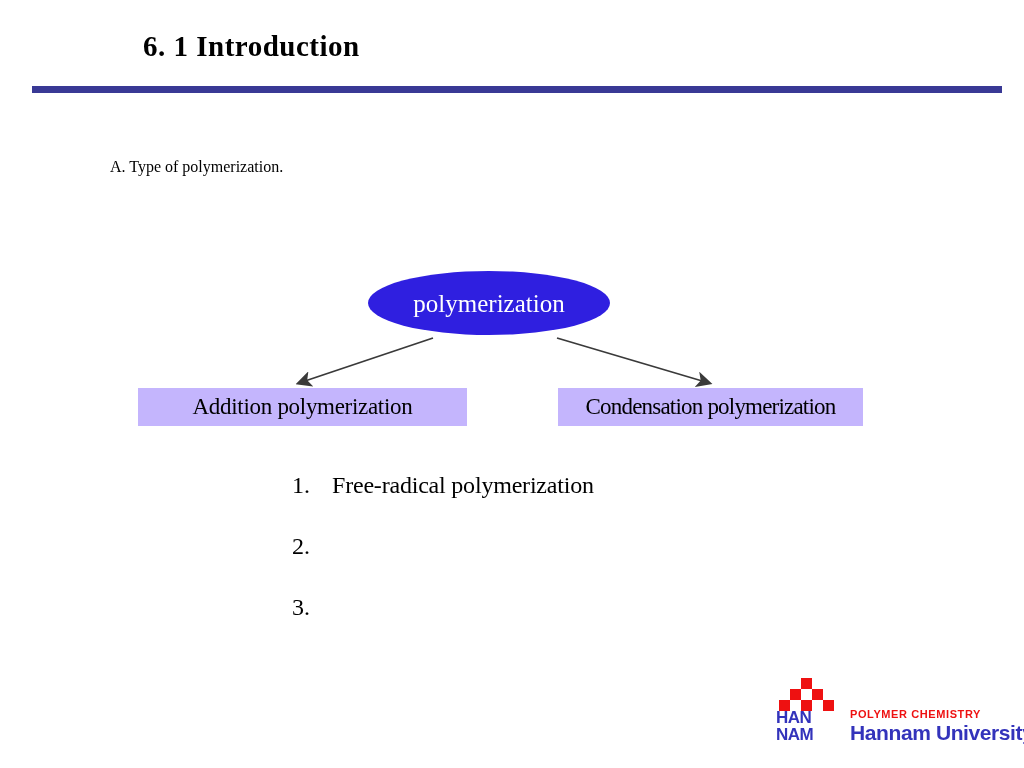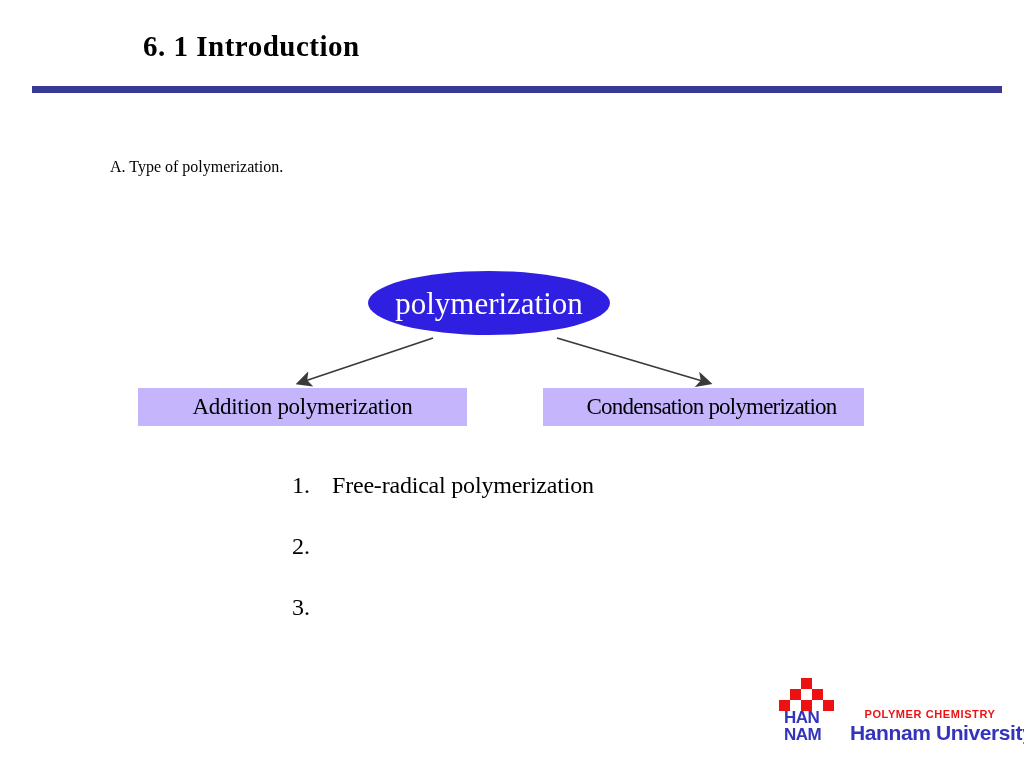--- a/index.html
+++ b/index.html
@@ -69,43 +69,42 @@
     width: 242px;
     height: 64px;
     background: #2f1fe0;
     border-radius: 50%;
     display: flex;
     align-items: center;
     justify-content: center;
   }
   #root-node-label {
     color: #ffffff;
-    font-size: 31px;
+    font-size: 25px;
     line-height: 1;
     white-space: nowrap;
   }
 
   .child-node {
     position: absolute;
     background: #c4b5fd;
     display: flex;
     align-items: center;
     justify-content: center;
     height: 38px;
   }
   #child-node-addition {
     left: 138px;
     top: 388px;
     width: 329px;
   }
   #child-node-condensation {
-    left: 543px;
+    left: 558px;
     top: 388px;
     width: 305px;
-    padding-left: 16px;
   }
   .child-node-label {
     font-size: 23px;
     white-space: nowrap;
     letter-spacing: -0.3px;
   }
   #child-node-condensation .child-node-label {
     letter-spacing: -0.8px;
   }
 
@@ -163,36 +162,34 @@
     position: absolute;
     left: 0;
     top: 33px;
     width: 62px;
     font-family: "Liberation Sans", sans-serif;
     font-weight: bold;
     font-size: 17px;
     line-height: 17px;
     color: #3333bb;
     letter-spacing: -0.5px;
-    margin-left: 8px;
   }
   #logo-text {
     position: absolute;
     left: 74px;
     top: 32px;
     width: 160px;
   }
   #logo-dept {
     font-family: "Liberation Sans", sans-serif;
     font-weight: bold;
     font-size: 11px;
     letter-spacing: 0.6px;
     color: #ee1111;
     white-space: nowrap;
-    text-align: center;
   }
   #logo-university {
     font-family: "Liberation Sans", sans-serif;
     font-weight: bold;
     font-size: 21px;
     letter-spacing: -0.4px;
     color: #3333bb;
     white-space: nowrap;
     margin-top: 1px;
   }

